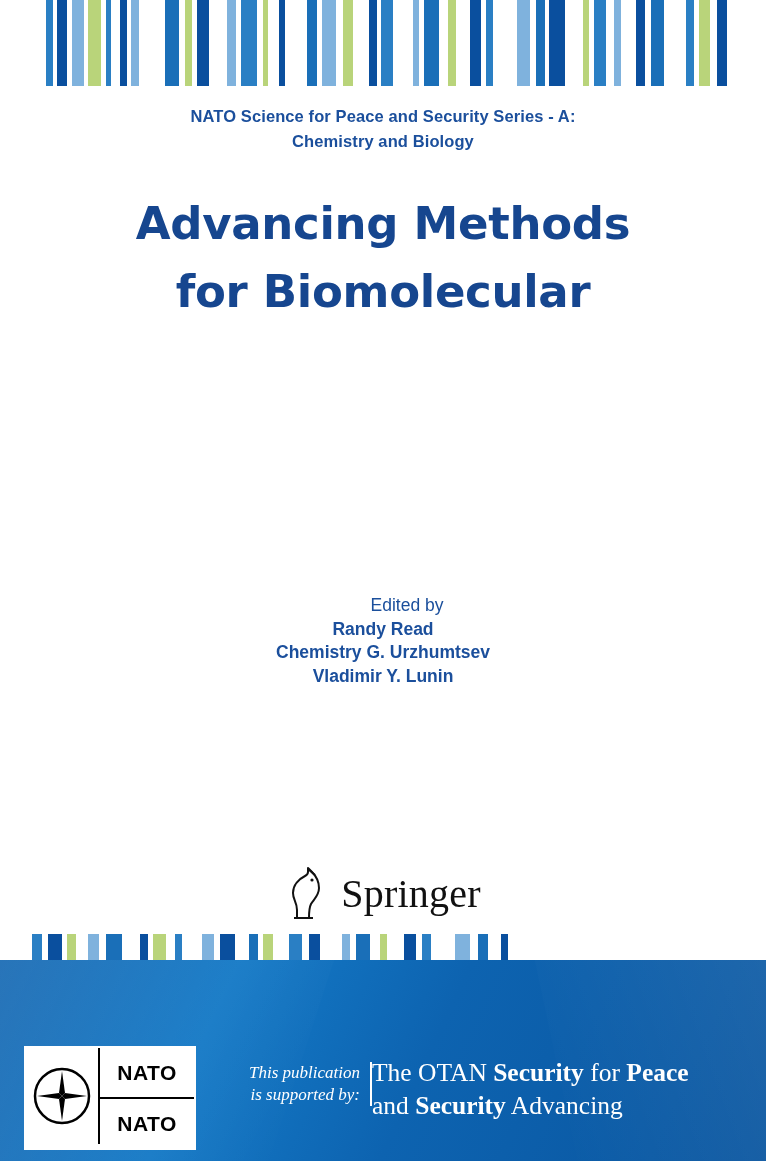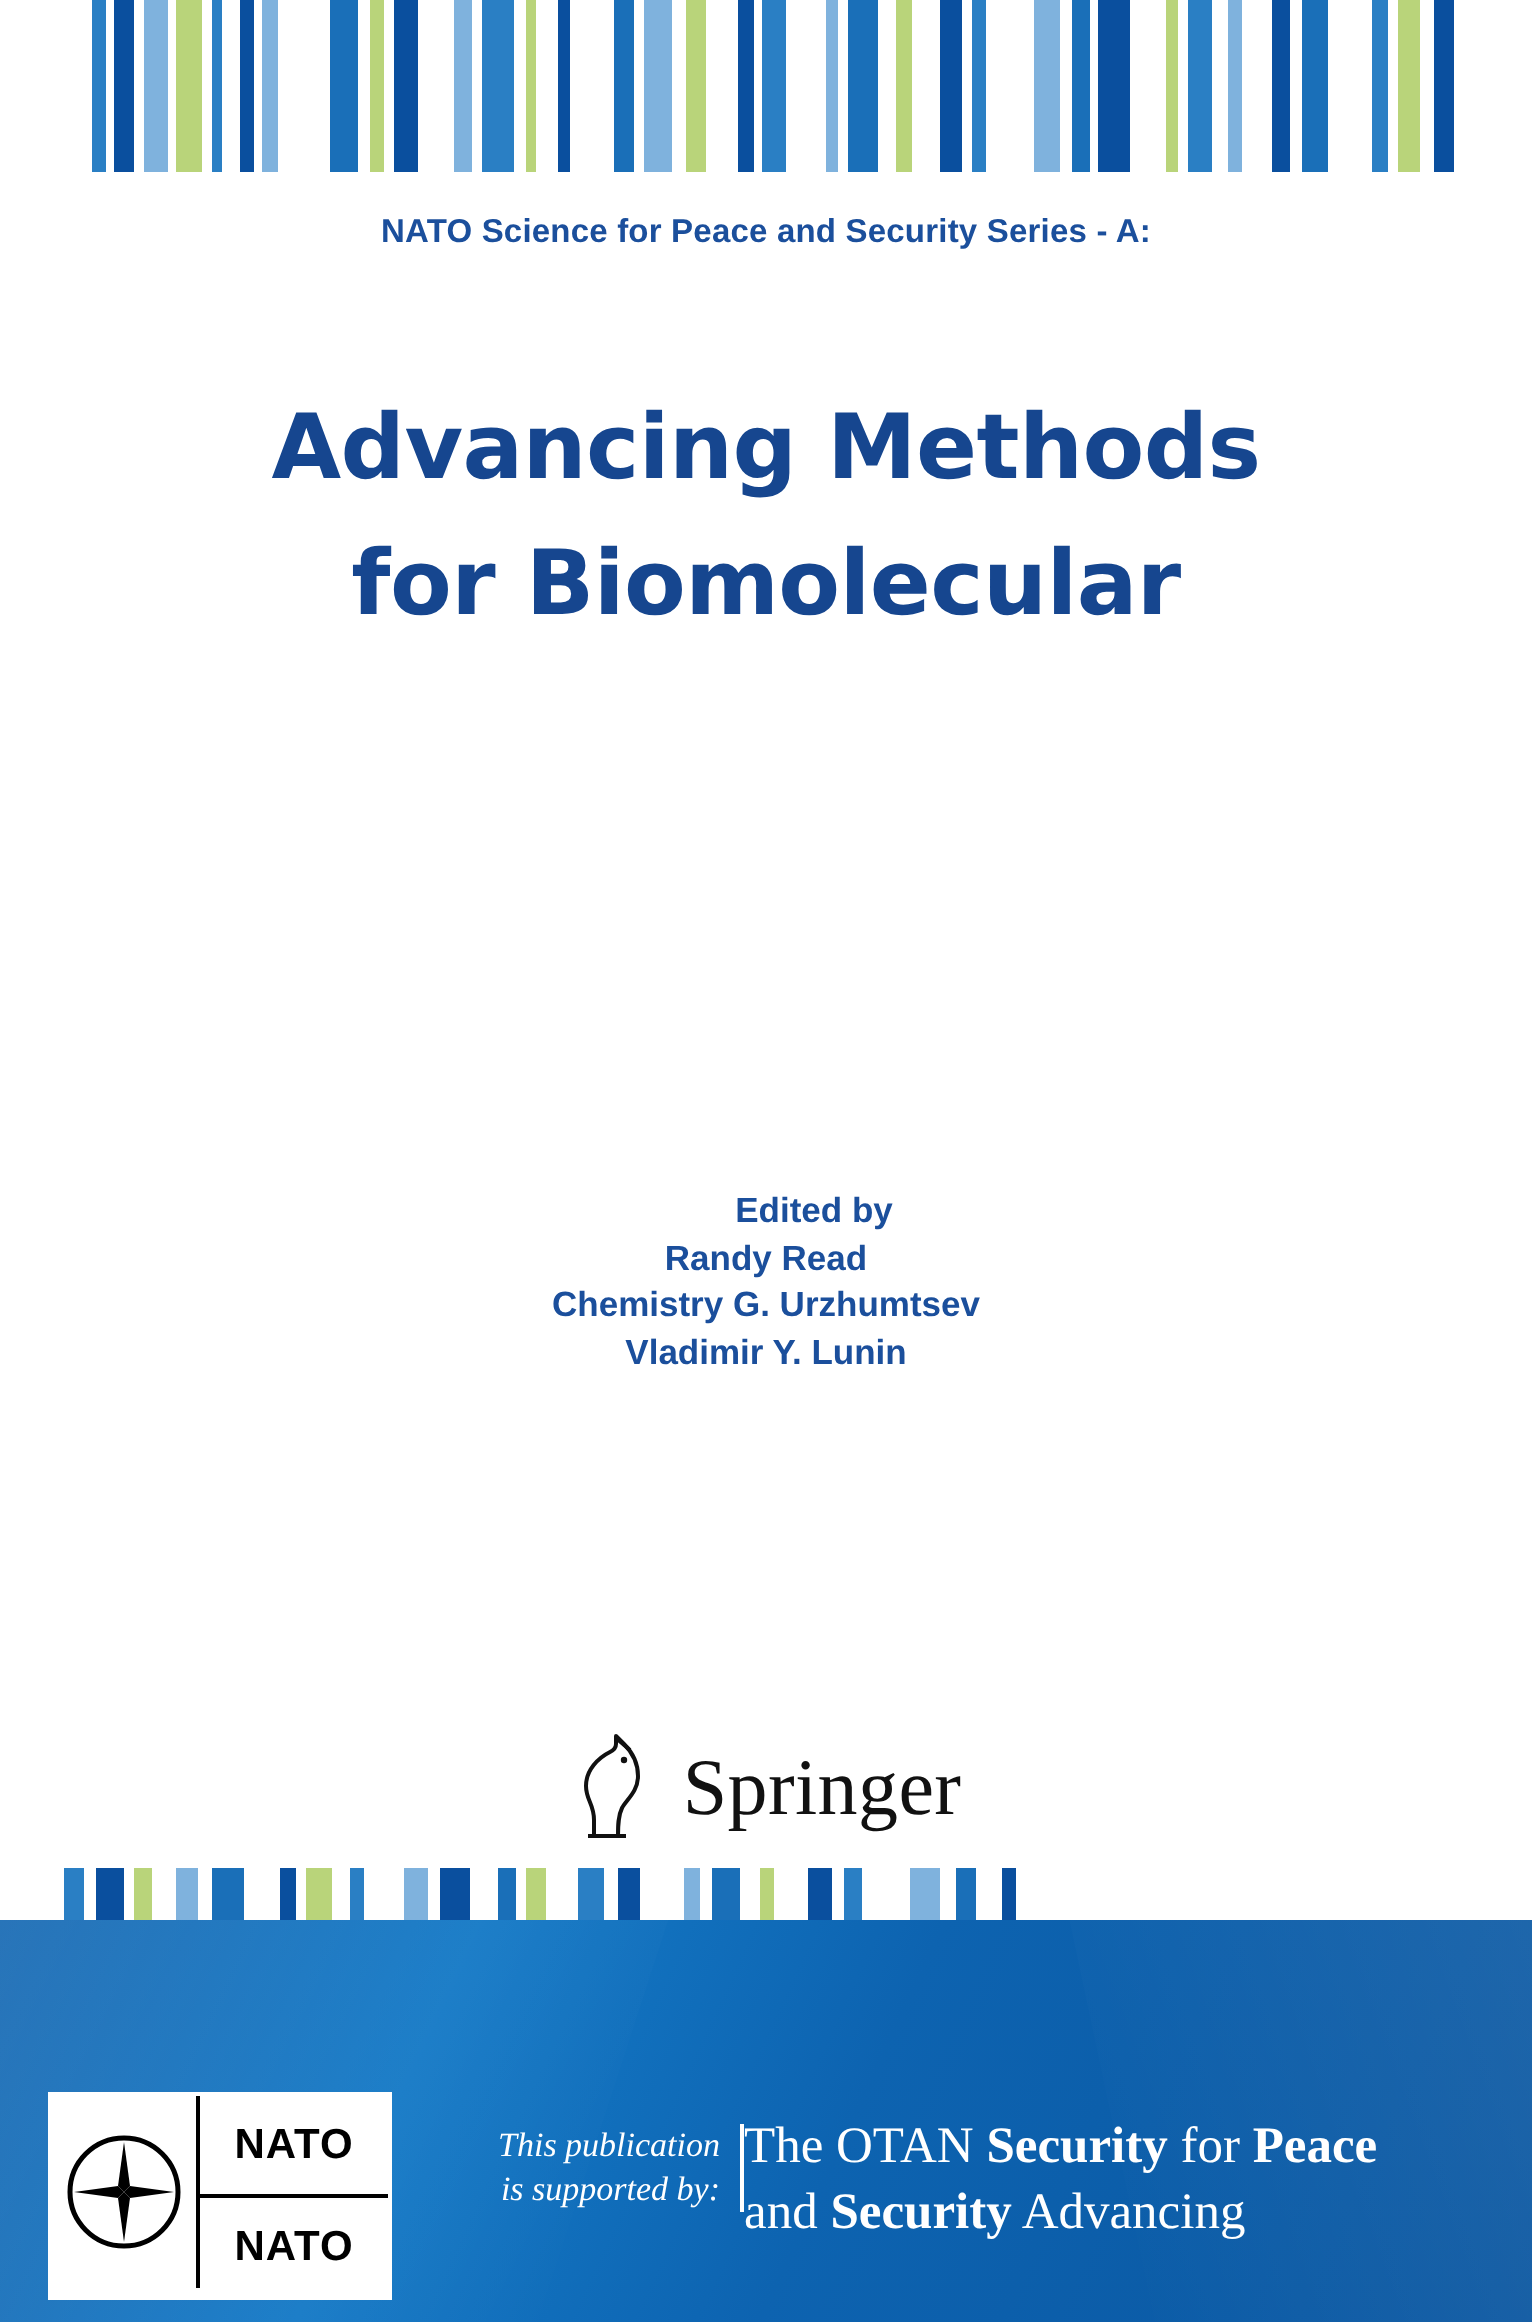--- a/index.html
+++ b/index.html
@@ -77,21 +77,21 @@
     top: 594px;
     left: 0;
     width: 766px;
     text-align: center;
     color: #1b4f9c;
     font-size: 17.5px;
     line-height: 23.5px;
     font-weight: bold;
   }
   .editors .edited-by {
-    font-weight: bold;
+    font-weight: normal;
     margin-left: 48px;
   }
 
   
   .publisher {
     position: absolute;
     top: 866px;
     left: 0;
     width: 766px;
     display: flex;
@@ -285,20 +285,21 @@
       <div class="stripe" style="width: 8px; background: rgb(42, 127, 196);"></div>
       <div class="stripe" style="width: 5px; background: rgb(255, 255, 255);"></div>
       <div class="stripe" style="width: 11px; background: rgb(185, 212, 122);"></div>
       <div class="stripe" style="width: 7px; background: rgb(255, 255, 255);"></div>
       <div class="stripe" style="width: 10px; background: rgb(10, 79, 158);"></div>
       <div class="stripe" style="width: 30px; background: rgb(255, 255, 255);"></div>
     </div>
 
   <div class="series">
     <div>NATO Science for Peace and Security Series - A:</div>
+    <div>Chemistry and Biology</div>
   </div>
 
   <div class="title">
     <span class="line">Advancing Methods</span>
     <span class="line">for Biomolecular</span>
   </div>
 
   <div class="editors">
     <div class="edited-by">Edited by</div>
     <div>Randy Read</div>

